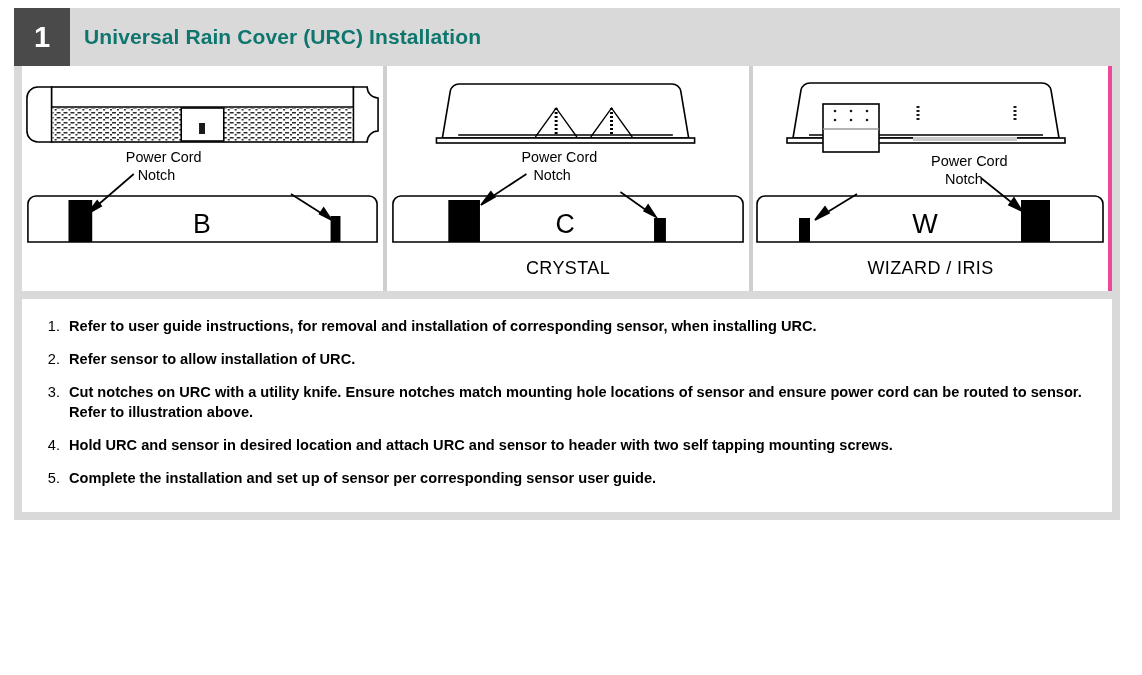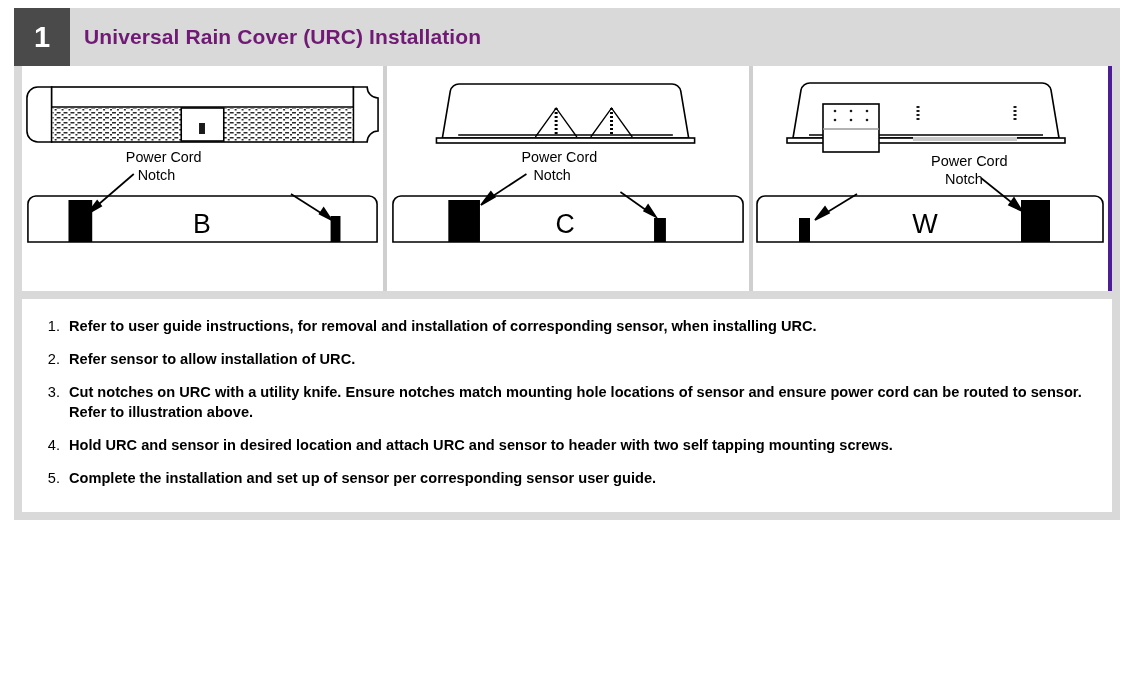--- a/index.html
+++ b/index.html
@@ -34,28 +34,28 @@
     background:#4a4a4a;
     color:#ffffff;
     font-size:29px; font-weight:bold;
     display:flex; align-items:center; justify-content:center;
     line-height:1;
   }
   .header-title{
     position:absolute; left:70px; top:0; height:58px;
     display:flex; align-items:center;
     font-size:21px; font-weight:bold; letter-spacing:.1px;
-    color:#701a75;
+    color:#0f766e;
   }
 
   
   .diagrams{
     position:absolute; left:8px; top:58px;
     width:1090px; height:225px;
-    background:#4c1d95;
+    background:#ec4899;
     display:flex;
   }
   .panel{
     position:relative;
     height:225px;
     background:#ffffff;
     box-sizing:border-box;
   }
   .panel.sep{ border-right:4px solid #cfcfcf; }
   .p1{ width:365px; }
@@ -177,20 +177,21 @@
             </g>
 
             <g stroke="#000" stroke-width="1.7" fill="#000">
               <line x1="141" y1="108" x2="101" y2="134"></line>
               <polygon points="95,139 109,131 105,126"></polygon>
               <line x1="236" y1="126" x2="266" y2="147"></line>
               <polygon points="272,151 260,145 264,139"></polygon>
             </g>
           </svg>
         </div>
+        <div class="panel-caption">CRYSTAL</div>
       </div>
 
       <div class="panel p3">
         <div class="art">
           <svg viewBox="0 0 355 185" preserveAspectRatio="none">
 
             <g stroke="#000" stroke-width="1.6" fill="#ffffff">
               <path d="M40,72 L48,24 a9,9 0 0 1 9,-7 h232 a9,9 0 0 1 9,7 L306,72 z"></path>
               <rect x="34" y="72" width="278" height="5"></rect>
               <line x1="56" y1="69" x2="290" y2="69"></line>
@@ -226,20 +227,21 @@
             </g>
 
             <g stroke="#000" stroke-width="1.7" fill="#000">
               <line x1="104" y1="128" x2="68" y2="150"></line>
               <polygon points="62,154 76,147 72,141"></polygon>
               <line x1="228" y1="112" x2="263" y2="140"></line>
               <polygon points="269,145 256,139 261,132"></polygon>
             </g>
           </svg>
         </div>
+        <div class="panel-caption">WIZARD / IRIS</div>
       </div>
 
     </div>
 
     <div class="steps">
       <div class="step">
         <div class="step-num">1.</div>
         <div class="step-text">Refer to user guide instructions, for removal and installation of corresponding sensor, when installing URC.</div>
       </div>
       <div class="step">

